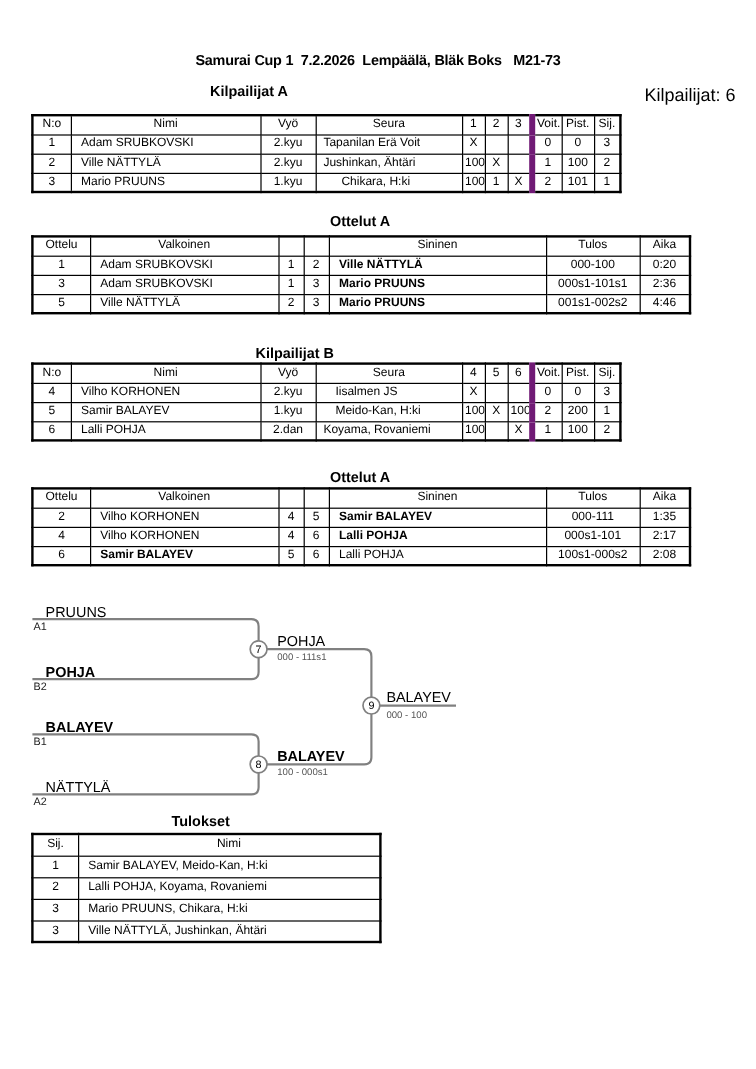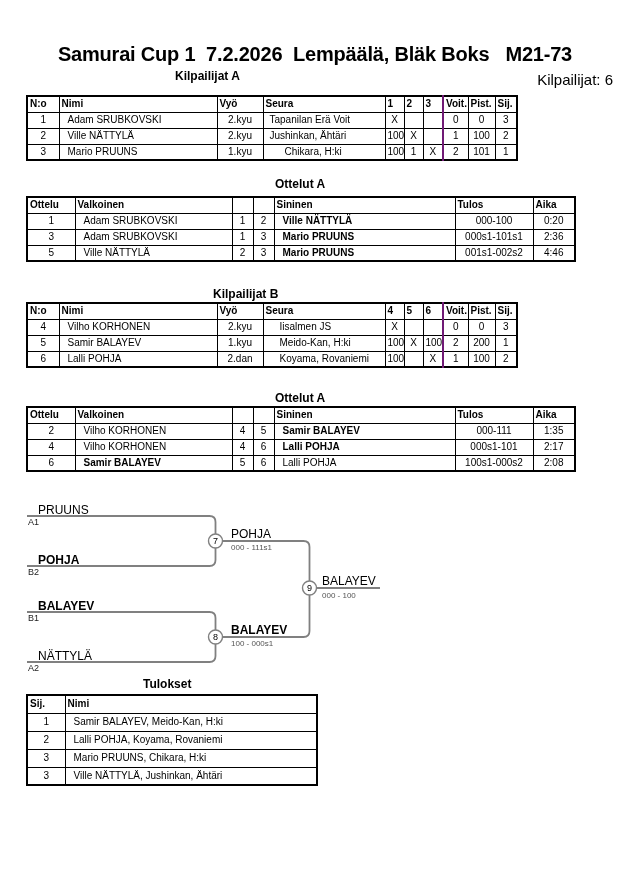--- a/index.html
+++ b/index.html
@@ -3,33 +3,33 @@
 <meta charset="utf-8">
 <style>
   * { margin:0; padding:0; box-sizing:border-box; }
   html,body { background:#fff; }
   body { font-family:"Liberation Sans","DejaVu Sans",sans-serif; color:#000; }
   #page { position:relative; width:630px; height:891px; background:#fff; overflow:hidden; }
 
   .abs { position:absolute; line-height:1; }
 
   .main-title { top:44px; left:0; width:630px; text-align:center;
-                font-size:20px; font-weight:bold; white-space:pre; letter-spacing:-0.2px; }
+                font-size:12px; font-weight:bold; white-space:pre; letter-spacing:-0.2px; }
   .sec-title  { font-size:12px; font-weight:bold; white-space:pre; }
   .comp-count { top:72px; left:433px; width:180px; text-align:right; font-size:15px; }
 
   table { border-collapse:collapse; table-layout:fixed; border:2px solid #000; background:#fff; }
   td { border:1px solid #000; font-size:10px; height:16px; padding:0 2px;
        overflow:hidden; white-space:nowrap; vertical-align:middle; }
-  .hdr td { font-weight:bold; text-align:left; }
+  .hdr td { font-weight:normal; text-align:center; }
   .c { text-align:center; }
   .l { text-align:left; padding-left:8px; }
   .flush { text-align:left; padding-left:2px; }
   .b { font-weight:bold; }
-  .bl2 { border-left:2px solid #701a75; }
+  .bl2 { border-left:5px solid #701a75; }
   .res-table td { height:18px; }
 
   
   .bk-name  { font-size:12px; white-space:pre; }
   .bk-seed  { font-size:9px;  color:#222; white-space:pre; }
   .bk-score { font-size:8px;  color:#555; white-space:pre; }
   .bk-circ  { width:13px; height:13px; text-align:center; font-size:9px; line-height:13px; }
   svg.bracket { position:absolute; top:0; left:0; pointer-events:none; }
 </style>
 </head>
@@ -205,21 +205,21 @@
       <td class="c">X</td>
       <td class="c">100</td>
       <td class="c bl2">2</td>
       <td class="c">200</td>
       <td class="c">1</td>
     </tr>
     <tr>
       <td class="c">6</td>
       <td class="l">Lalli POHJA</td>
       <td class="c">2.dan</td>
-      <td class="l" style="padding-left:16px">Koyama, Rovaniemi</td>
+      <td class="l" style="padding-left:6px">Koyama, Rovaniemi</td>
       <td class="c">100</td>
       <td class="c"></td>
       <td class="c">X</td>
       <td class="c bl2">1</td>
       <td class="c">100</td>
       <td class="c">2</td>
     </tr>
   </tbody>
     </table>
 

